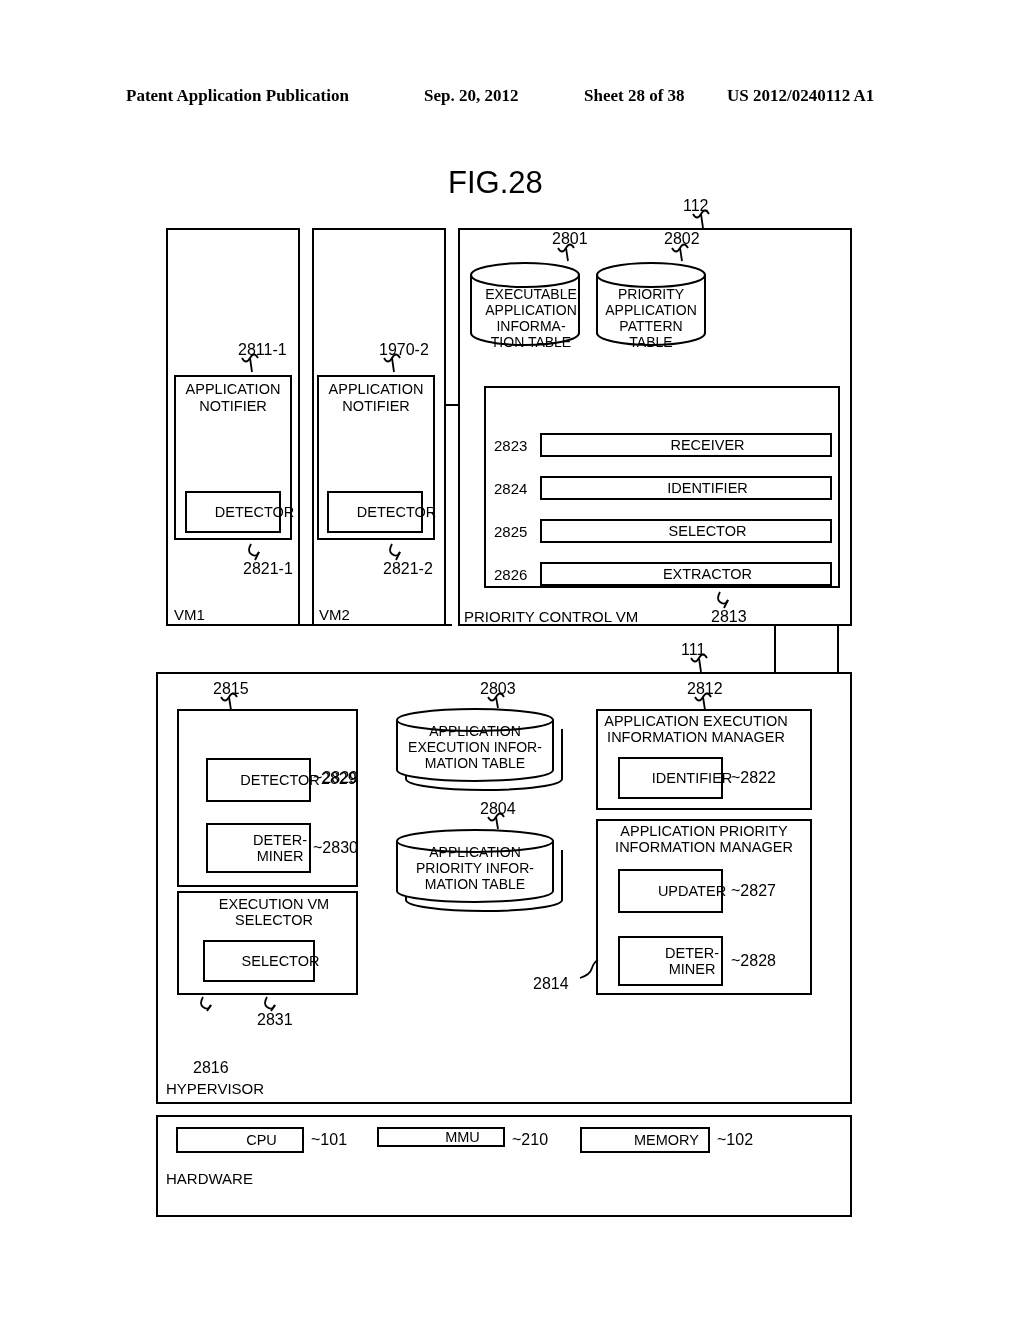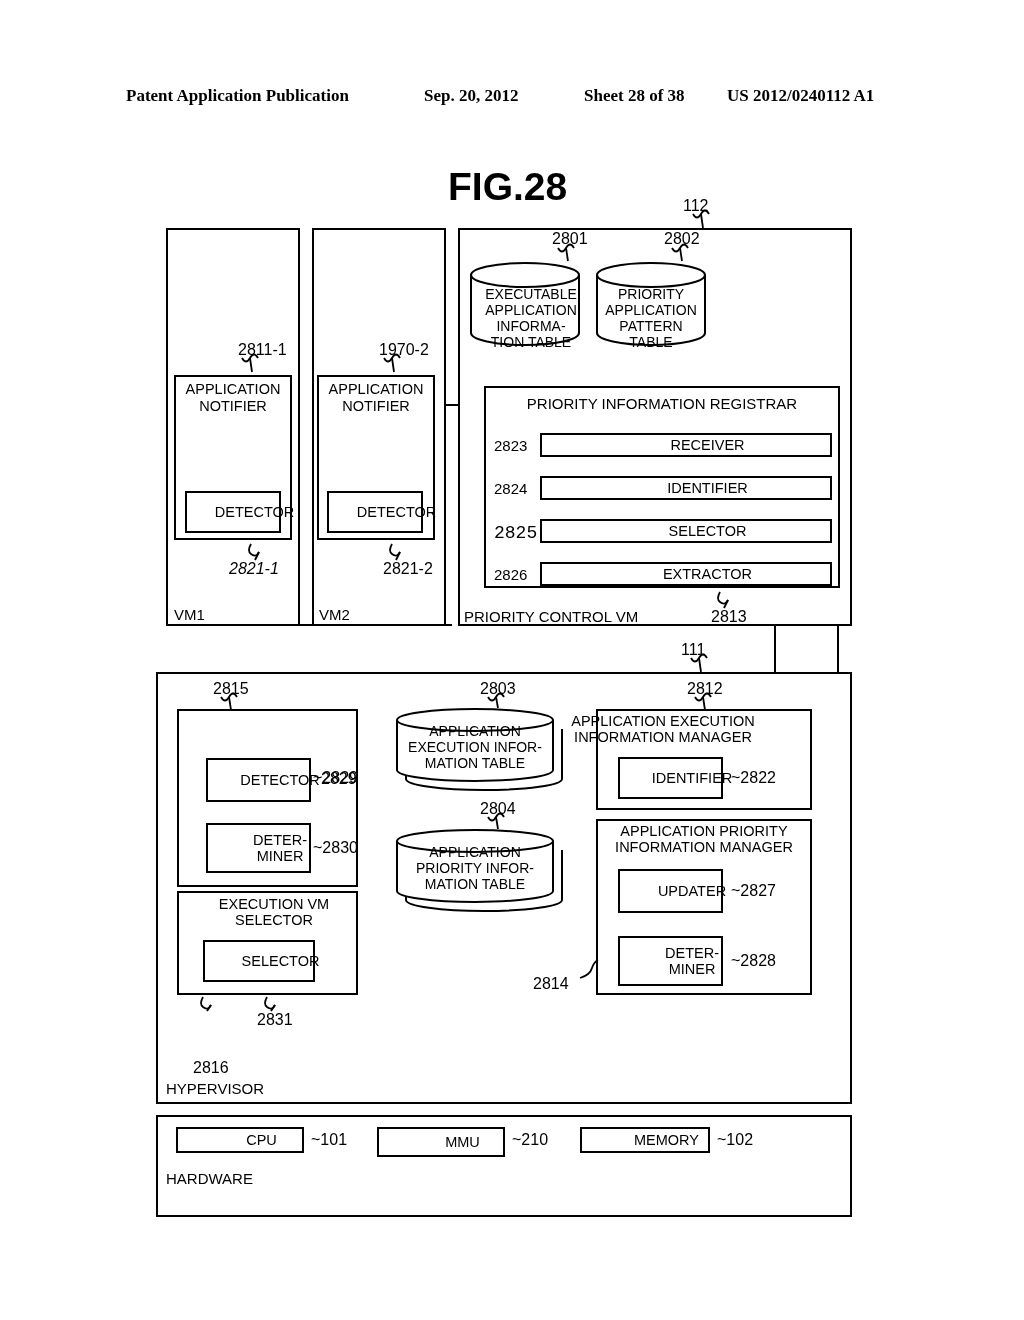--- a/index.html
+++ b/index.html
@@ -9,22 +9,22 @@
 
   
   .hdr{position:absolute;top:86px;left:0;width:1024px;height:24px;
        font-family:"Liberation Serif", serif;font-weight:bold;font-size:17px;padding-left:20px;}
   .hdr span{position:absolute;white-space:nowrap;}
   .h1{left:126px;}
   .h2{left:424px;}
   .h3{left:584px;}
   .h4{left:727px;}
 
-  .figtitle{position:absolute;left:448px;top:165px;font-size:39px;
-            font-family:"Liberation Sans", sans-serif;letter-spacing:0px;white-space:nowrap;font-weight:bold;}
+  .figtitle{position:absolute;left:448px;top:165px;font-size:31px;
+            font-family:"Liberation Sans", sans-serif;letter-spacing:0px;white-space:nowrap;}
 
   
   .bx{position:absolute;box-sizing:border-box;border:2px solid #000;background:#fff;}
   .lbl{position:absolute;font-size:14.5px;line-height:16px;text-align:center;
        white-space:pre-line;}
   .ref{position:absolute;font-size:16px;white-space:nowrap;}
   .cap{position:absolute;font-size:15px;white-space:nowrap;}
 
   
   .ctr{display:flex;align-items:center;justify-content:center;text-align:center;
@@ -111,21 +111,21 @@
   <div class="bx" style="left:166px;top:228px;width:134px;height:398px;"></div>
   <div class="cap" style="left:174px;top:606px;">VM1</div>
   <div class="ref" style="left:238px;top:341px;">2811-1</div>
   <div class="bx topctr" style="left:174px;top:375px;width:118px;height:165px;">
     <span>APPLICATION
 NOTIFIER</span>
   </div>
   <div class="bx ctr" style="left:185px;top:491px;width:96px;height:42px;">
     <span>DETECTOR</span>
   </div>
-  <div class="ref" style="left:229px;top:560px;font-style:italic;">2821-1</div>
+  <div class="ref" style="left:243px;top:560px;">2821-1</div>
 
   <div class="bx" style="left:312px;top:228px;width:134px;height:398px;"></div>
   <div class="cap" style="left:319px;top:606px;">VM2</div>
   <div class="ref" style="left:379px;top:341px;">1970-2</div>
   <div class="bx topctr" style="left:317px;top:375px;width:118px;height:165px;">
     <span>APPLICATION
 NOTIFIER</span>
   </div>
   <div class="bx ctr" style="left:327px;top:491px;width:96px;height:42px;">
     <span>DETECTOR</span>
@@ -154,34 +154,33 @@
       <path d="M1,13 L1,71 A54,12 0 0 0 109,71 L109,13" fill="#fff" stroke="#000" stroke-width="2"></path>
       <ellipse cx="55" cy="13" rx="54" ry="12" fill="#fff" stroke="#000" stroke-width="2"></ellipse>
     </svg>
     <div class="ctext" style="top:24px;">PRIORITY
 APPLICATION
 PATTERN
 TABLE</div>
   </div>
 
   <div class="bx" style="left:484px;top:386px;width:356px;height:202px;"></div>
-  <div class="lbl" style="left:484px;top:396px;width:356px;font-size:15px;">PRIORITY INFORMATION REGISTRAR</div>
   <div class="ref" style="left:711px;top:608px;">2813</div>
 
   <div class="ref" style="left:494px;top:437px;font-size:15px;">2823</div>
   <div class="bx ctr" style="left:540px;top:433px;width:292px;height:24px;">
     <span>RECEIVER</span>
   </div>
 
   <div class="ref" style="left:494px;top:480px;font-size:15px;">2824</div>
   <div class="bx ctr" style="left:540px;top:476px;width:292px;height:24px;">
     <span>IDENTIFIER</span>
   </div>
 
-  <div class="ref" style="left:494px;top:523px;font-size:18px;font-family:Liberation Mono, monospace;">2825</div>
+  <div class="ref" style="left:494px;top:523px;font-size:15px;">2825</div>
   <div class="bx ctr" style="left:540px;top:519px;width:292px;height:24px;">
     <span>SELECTOR</span>
   </div>
 
   <div class="ref" style="left:494px;top:566px;font-size:15px;">2826</div>
   <div class="bx ctr" style="left:540px;top:562px;width:292px;height:24px;">
     <span>EXTRACTOR</span>
   </div>
 
   <div class="ref" style="left:681px;top:641px;">111</div>
@@ -229,21 +228,21 @@
       <path d="M1,13 L1,63 A78,11 0 0 0 157,63 L157,13" fill="#fff" stroke="#000" stroke-width="2"></path>
       <ellipse cx="79" cy="13" rx="78" ry="11" fill="#fff" stroke="#000" stroke-width="2"></ellipse>
     </svg>
     <div class="ctext" style="top:16px;width:158px;">APPLICATION
 PRIORITY INFOR-
 MATION TABLE</div>
   </div>
 
   <div class="ref" style="left:687px;top:680px;">2812</div>
   <div class="bx" style="left:596px;top:709px;width:216px;height:101px;"></div>
-  <div class="lbl" style="left:563px;top:713px;width:200px;">APPLICATION EXECUTION
+  <div class="lbl" style="left:596px;top:713px;width:200px;">APPLICATION EXECUTION
 INFORMATION MANAGER</div>
   <div class="bx ctr" style="left:618px;top:757px;width:105px;height:42px;">
     <span>IDENTIFIER</span>
   </div>
   <div class="ref" style="left:731px;top:769px;font-size:16px;">~<span>2822</span></div>
 
   <div class="bx" style="left:596px;top:819px;width:216px;height:176px;"></div>
   <div class="lbl" style="left:596px;top:823px;width:216px;">APPLICATION PRIORITY
 INFORMATION MANAGER</div>
   <div class="bx ctr" style="left:618px;top:869px;width:105px;height:44px;">
@@ -258,21 +257,21 @@
   <div class="ref" style="left:533px;top:975px;">2814</div>
 
   <div class="bx" style="left:156px;top:1115px;width:696px;height:102px;"></div>
   <div class="cap" style="left:166px;top:1170px;">HARDWARE</div>
 
   <div class="bx ctr" style="left:176px;top:1127px;width:128px;height:26px;">
     <span>CPU</span>
   </div>
   <div class="ref" style="left:311px;top:1131px;font-size:16px;">~<span>101</span></div>
 
-  <div class="bx ctr" style="left:377px;top:1127px;width:128px;height:30px;">
+  <div class="bx ctr" style="left:377px;top:1127px;width:128px;height:20px;">
     <span>MMU</span>
   </div>
   <div class="ref" style="left:512px;top:1131px;font-size:16px;">~<span>210</span></div>
 
   <div class="bx ctr" style="left:580px;top:1127px;width:130px;height:26px;">
     <span>MEMORY</span>
   </div>
   <div class="ref" style="left:717px;top:1131px;font-size:16px;">~<span>102</span></div>
 
   <svg class="ov">

